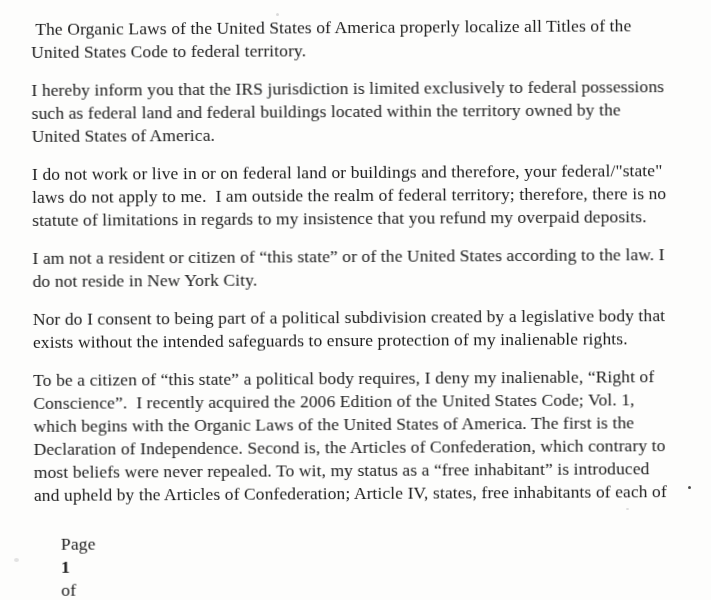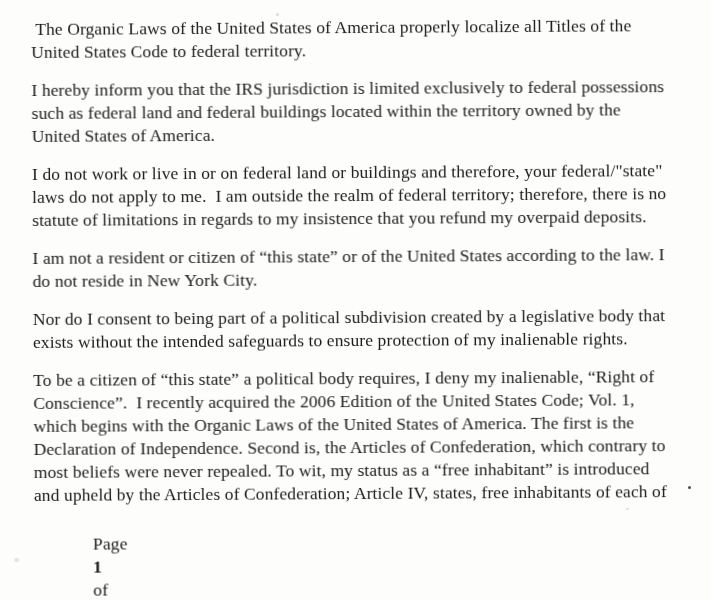--- a/index.html
+++ b/index.html
@@ -39,21 +39,20 @@
   .line {
     display: block;
     white-space: pre;
   }
   .footer {
     margin-top: -12px;
     white-space: pre;
   }
   .footer .word {
     margin-right: 4.5px;
-    margin-left: 32px;
   }
   .footer .num {
     font-weight: bold;
   }
   .speck {
     position: absolute;
     border-radius: 50%;
   }
   .speck-1 { left: 688px; top: 486px; width: 3px; height: 3px; background: #4c4c4c; }
   .speck-2 { left: 14px;  top: 558px; width: 5px; height: 4px; background: #e3e3e3; }

